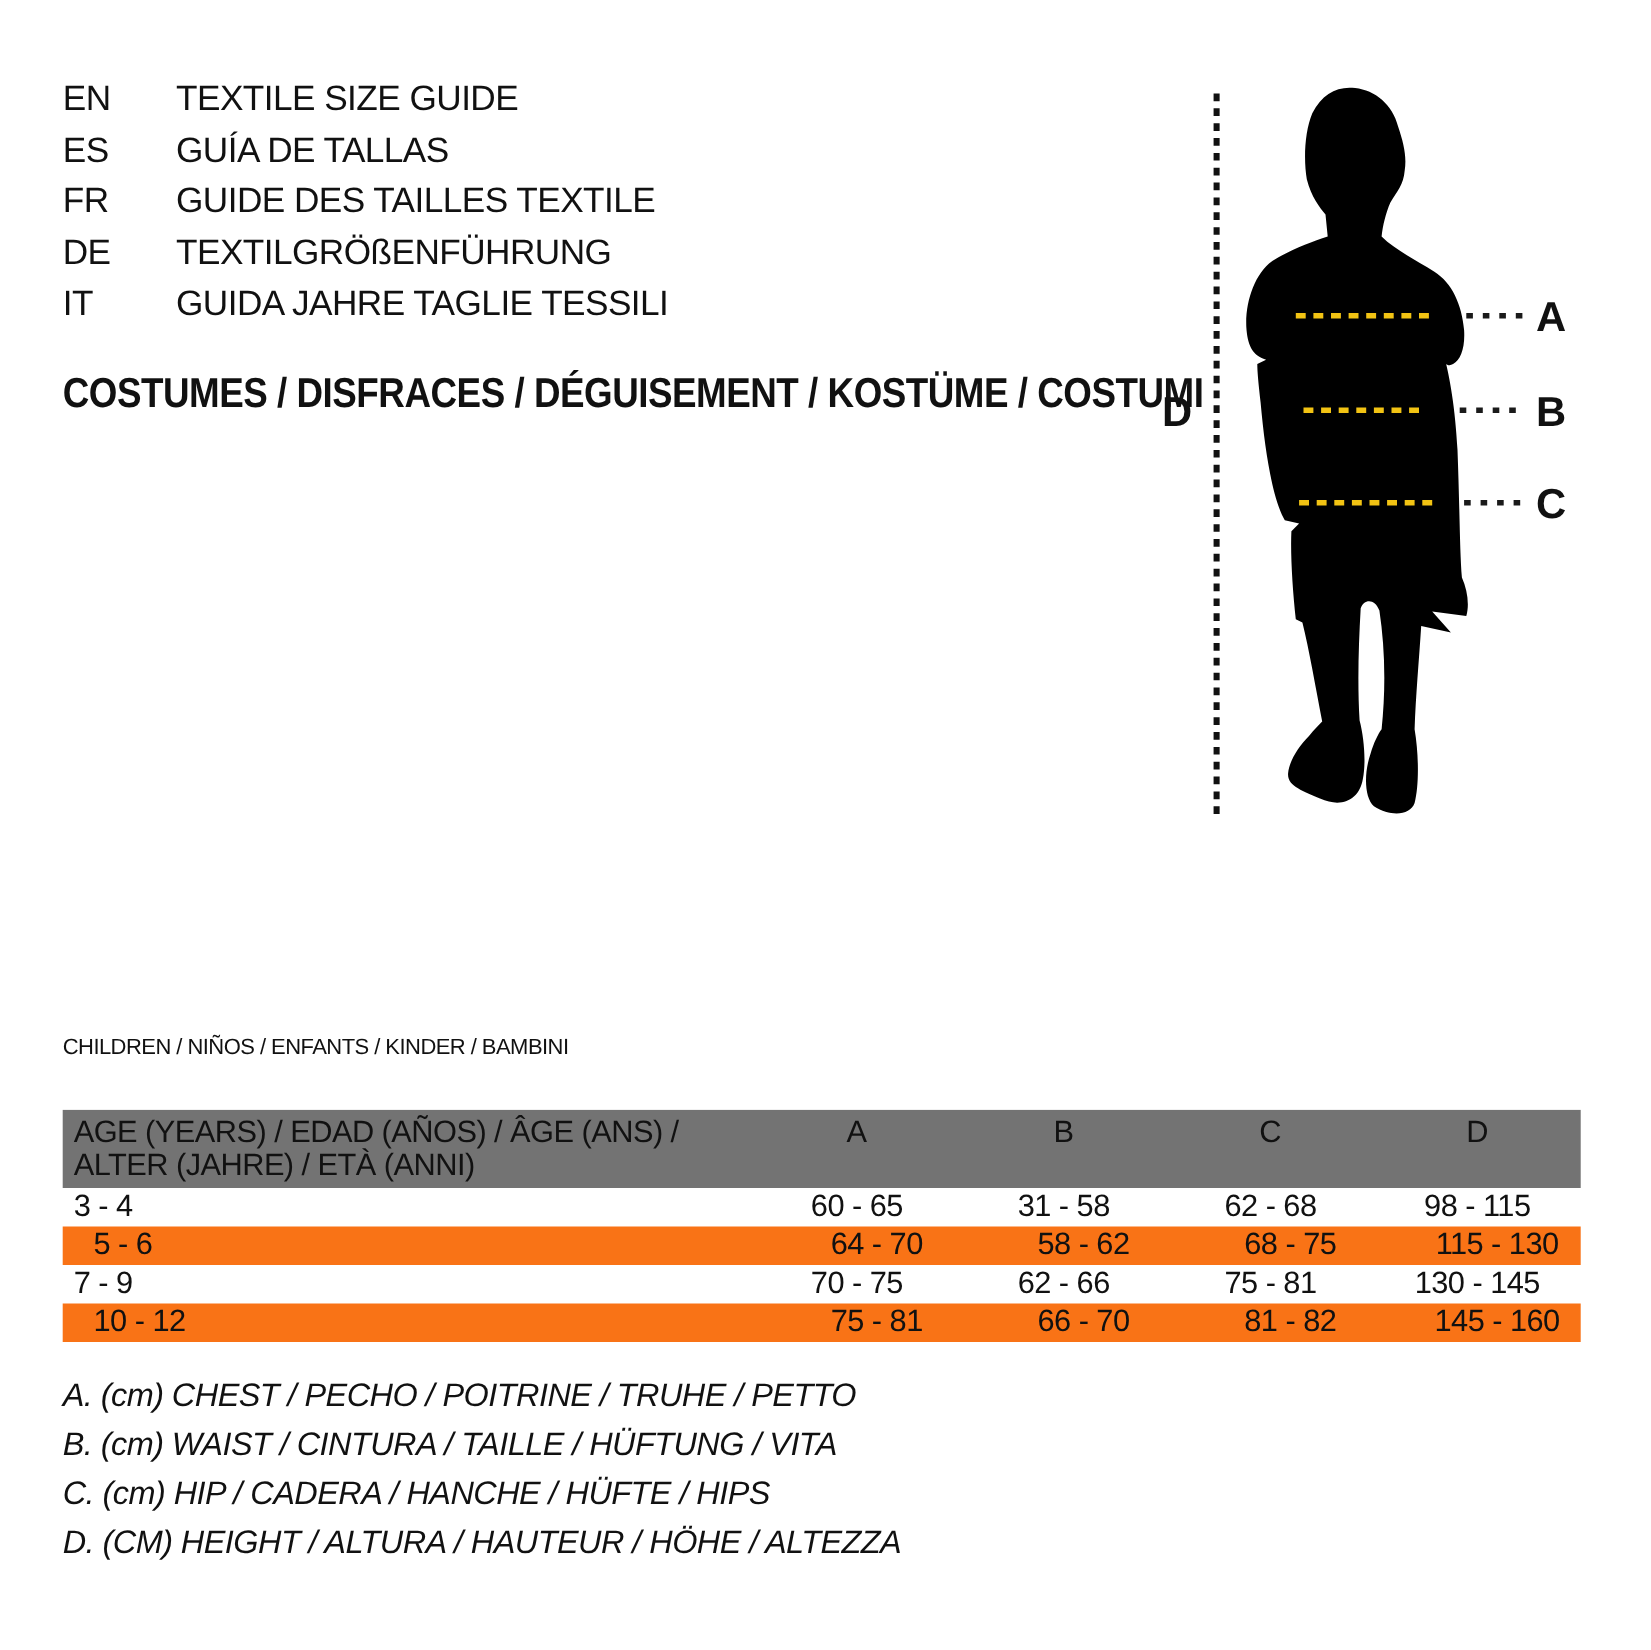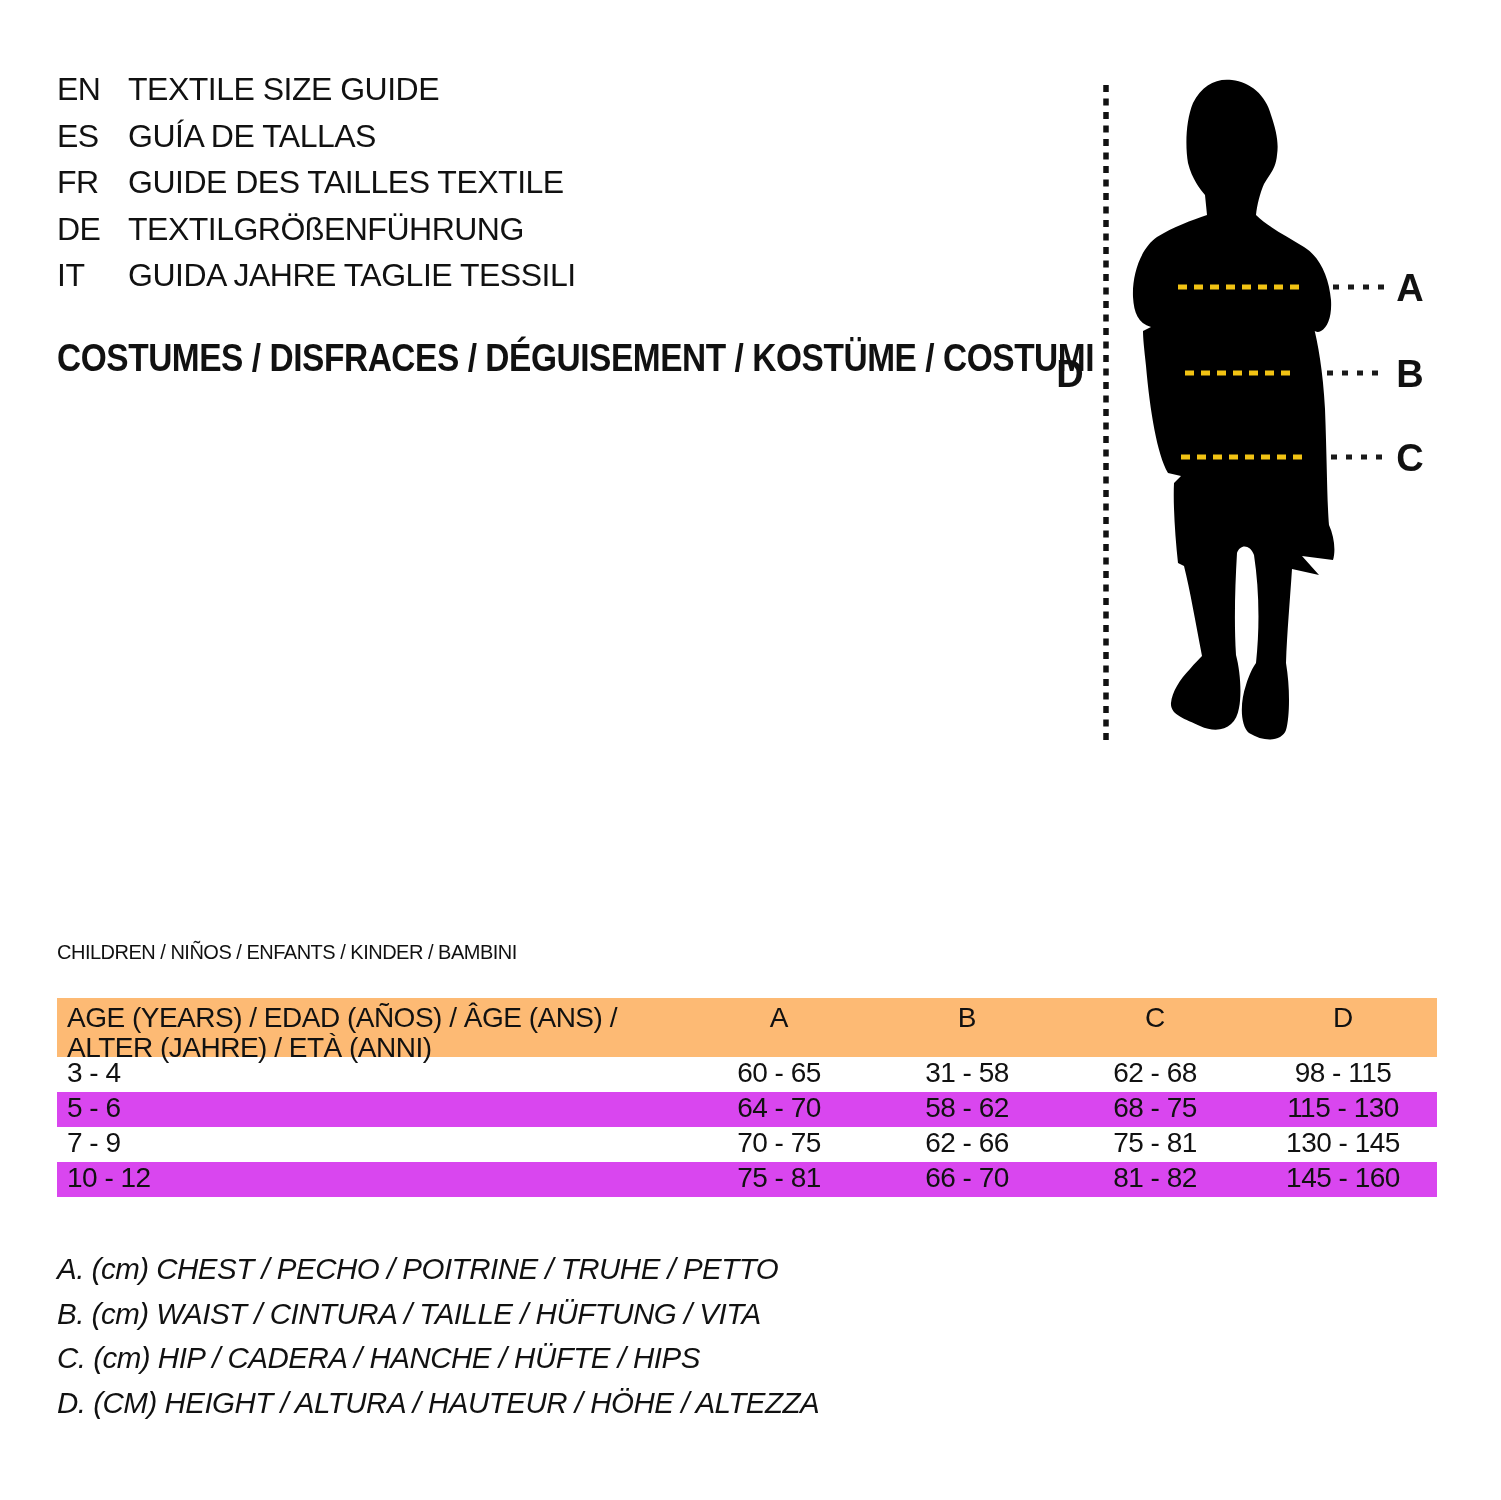--- a/index.html
+++ b/index.html
@@ -10,44 +10,44 @@
     background: #ffffff;
     font-family: "Liberation Sans", sans-serif;
     color: #111111;
     overflow: hidden;
   }
 
   
   .lang-block { position: absolute; left: 57px; top: 71px; }
   .lang-row { display: flex; height: 46.5px; align-items: flex-start; font-size: 32px; letter-spacing: -0.5px; }
   .lang-code { width: 71px; flex: 0 0 71px; }
-  .lang-label { white-space: nowrap; }
+  .lang-label { white-space: nowrap; margin-left: 32px; }
 
   
   .costumes-title {
     position: absolute; left: 57px; top: 337px;
     font-size: 38px; font-weight: bold; letter-spacing: -0.5px;
     white-space: nowrap;
     transform: scaleX(0.88); transform-origin: left center;
   }
 
   
   .figure-wrap { position: absolute; left: 1040px; top: 75px; width: 420px; height: 675px; }
   .figure-wrap svg { display: block; }
   .measure-letter { font-family: "Liberation Sans", sans-serif; font-size: 38px; font-weight: bold; fill: #111111; }
 
   
   .children-title { position: absolute; left: 57px; top: 941px; font-size: 20px; letter-spacing: -0.5px; white-space: nowrap; }
 
   .size-table { position: absolute; left: 57px; top: 998px; width: 1380px; }
-  .thead { display: flex; background: #fdba74; height: 59px; box-sizing: border-box; }
+  .thead { display: flex; background: #737373; height: 71px; box-sizing: border-box; margin-top: 11px; }
   .th-age { width: 628px; flex: 0 0 628px; box-sizing: border-box; padding: 5px 0 0 10px; font-size: 28px; line-height: 30px; letter-spacing: -0.5px; }
   .th-col { width: 188px; flex: 0 0 188px; text-align: center; padding-top: 5px; font-size: 28px; line-height: 30px; }
   .trow { display: flex; height: 35px; align-items: flex-start; font-size: 28px; letter-spacing: -0.5px; }
-  .trow.alt { background: #d946ef; }
+  .trow.alt { background: #f97316; padding-left: 18px; }
   .td-age { width: 628px; flex: 0 0 628px; box-sizing: border-box; padding-left: 10px; }
   .td-val { width: 188px; flex: 0 0 188px; text-align: center; }
 
   
   .legend-block { position: absolute; left: 57px; top: 1247px; font-style: italic; }
   .legend-line { height: 44.6px; display: flex; align-items: center; font-size: 29.5px; letter-spacing: -0.5px; white-space: nowrap; }
 </style>
 </head>
 <body>
 

